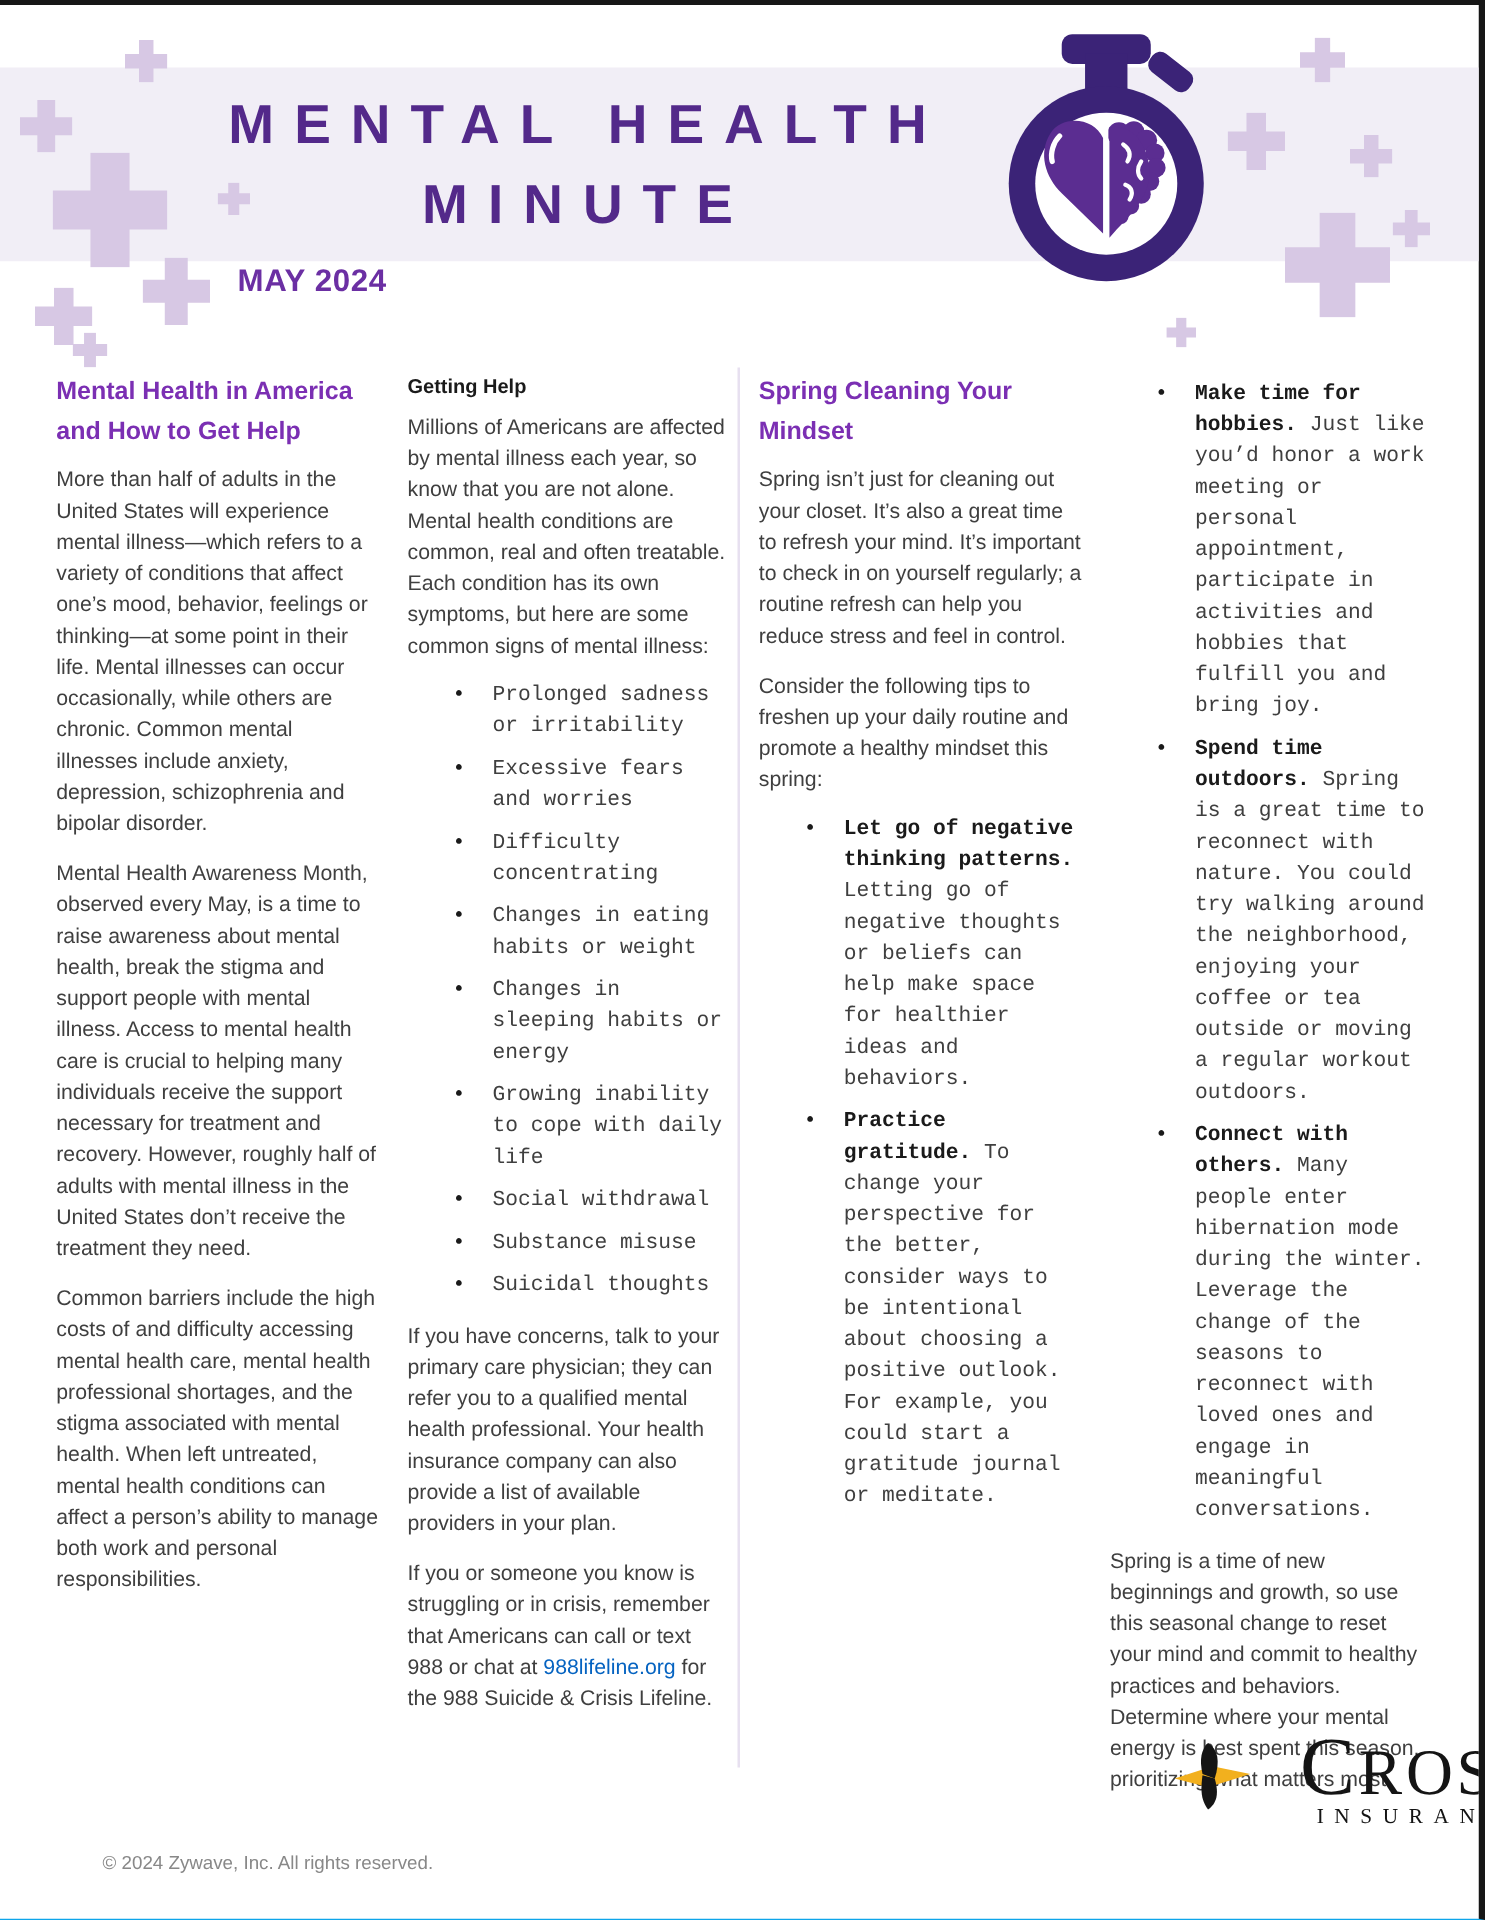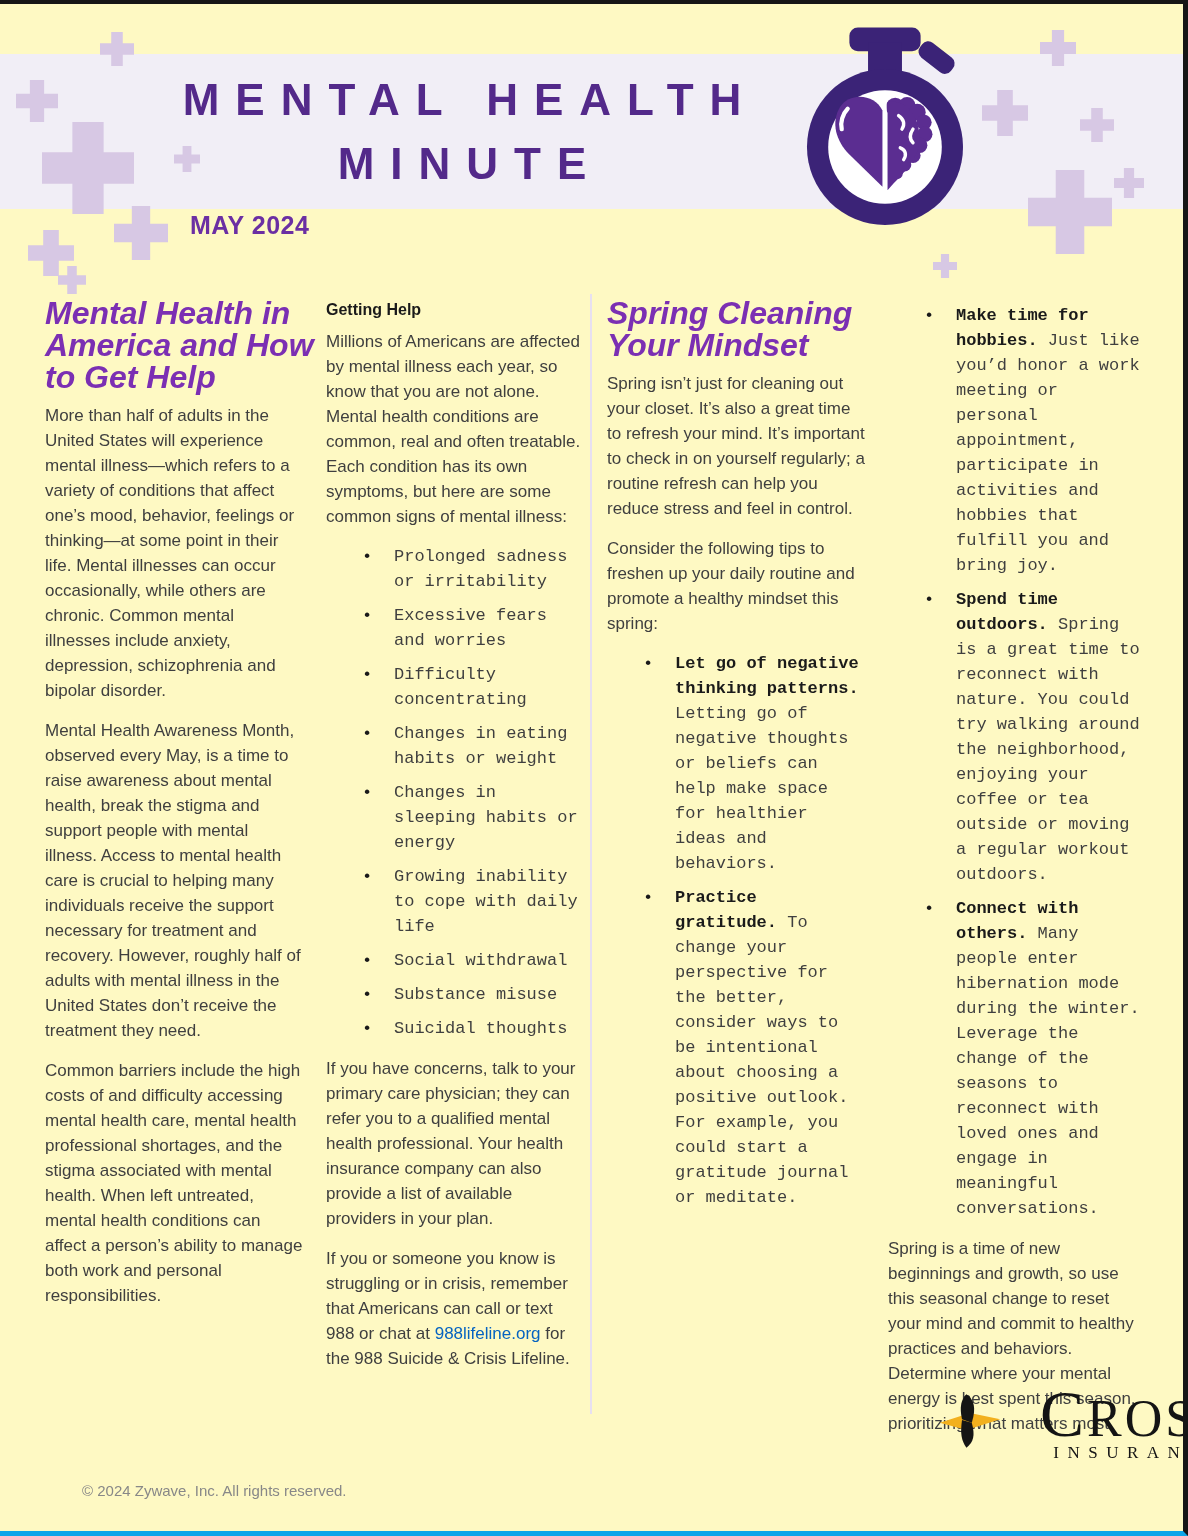--- a/index.html
+++ b/index.html
@@ -1,35 +1,35 @@
 <!DOCTYPE html>
 <html style="--title: #53298a; --accent: #7b2fb3; --date: #6b2fa3; --band: #f1eef6; --cross: #d7c8e4; --icon_ring: #3b2377; --icon_fill: #5b2d91; --body_text: #3f3f3f; --link: #0563c1; --logo_gold: #f2b01e; --footer_text: #888888;"><head>
 <meta charset="utf-8">
 <style>
   html,body { margin:0; padding:0; background:#e8e8e8; }
   .page {
     position:relative; width:1188px; height:1536px; margin:0 auto;
-    background:#fef9c3; overflow:hidden; box-sizing:border-box;
-    border-top:4px solid #161616; border-right:5px solid #161616; border-bottom:5px solid #0ea5e9;
+    background:#ffffff; overflow:hidden; box-sizing:border-box;
+    border-top:4px solid #161616; border-right:5px solid #161616; border-bottom:1px solid #0ea5e9;
     font-family:"Liberation Sans", sans-serif; color:var(--body_text,#3f3f3f);
   }
   
   .band { position:absolute; left:0; top:50px; width:100%; height:155px; background:var(--band,#f1eef6); }
   .plus { position:absolute; background:var(--cross,#d7c8e4);
     clip-path:polygon(33% 0,67% 0,67% 33%,100% 33%,100% 67%,67% 67%,67% 100%,33% 100%,33% 67%,0 67%,0 33%,33% 33%); }
   .masthead-title { position:absolute; left:130px; top:64px; width:680px; text-align:center;
     font-size:44px; font-weight:bold; letter-spacing:16px; line-height:64px; color:var(--title,#53298a); }
   .issue-date { position:absolute; left:190px; top:207px; font-size:25px; font-weight:bold;
     letter-spacing:0.5px; color:var(--date,#6b2fa3); }
   .masthead-icon { position:absolute; left:800px; top:20px; }
   
   .content { position:absolute; left:45px; top:293px; display:flex; gap:23px; }
   .col { width:258px; font-size:17px; line-height:25px; }
-  .col h2 { font-size:32px; line-height:32px; font-weight:bold; color:var(--accent,#7b2fb3);
-    margin:0 -12px 10px 0;font-style:italic; }
+  .col h2 { font-size:20px; line-height:32px; font-weight:bold; color:var(--accent,#7b2fb3);
+    margin:0 -12px 10px 0; }
   .col h3 { font-size:16px; line-height:26px; font-weight:bold; color:#1a1a1a; margin:0 0 6px 0; }
   .col p { margin:0 0 15px 0; }
   .col ul { list-style:none; margin:4px 0 15px 0; padding:0;font-family:Liberation Mono, monospace; }
   .col li { position:relative; padding-left:68px; margin-bottom:9px; }
   .col li::before { content:"•"; position:absolute; left:36px; top:0; color:#1a1a1a; }
   .col li b { color:#1a1a1a; }
   .divider { position:absolute; left:590px; top:290px; width:2px; height:1120px; background:#e7e0f0; }
   a.lifeline { color:var(--link,#0563c1); cursor:pointer; }
   
   .copyright { position:absolute; left:48px; top:1478px; font-size:15px; color:var(--footer_text,#888);margin-left:34px; }

